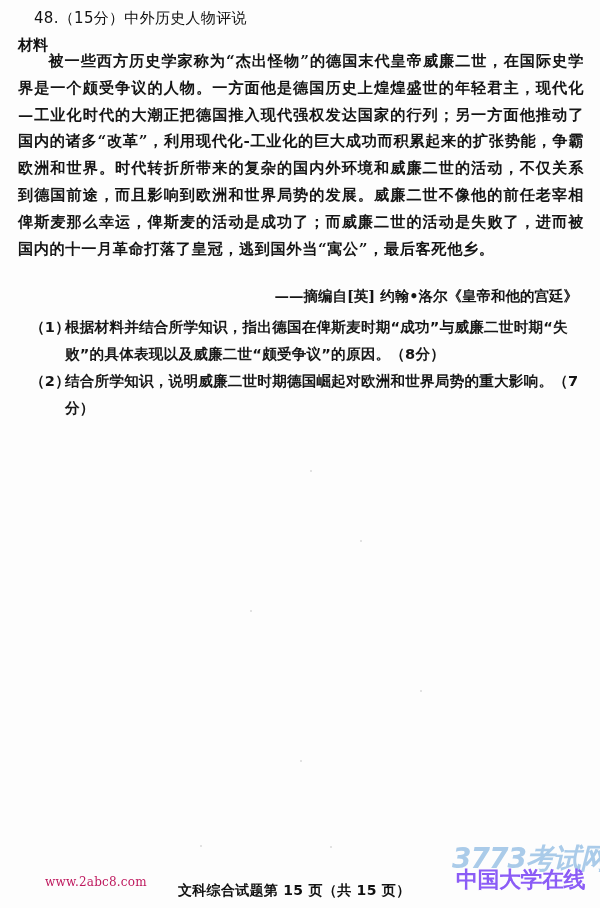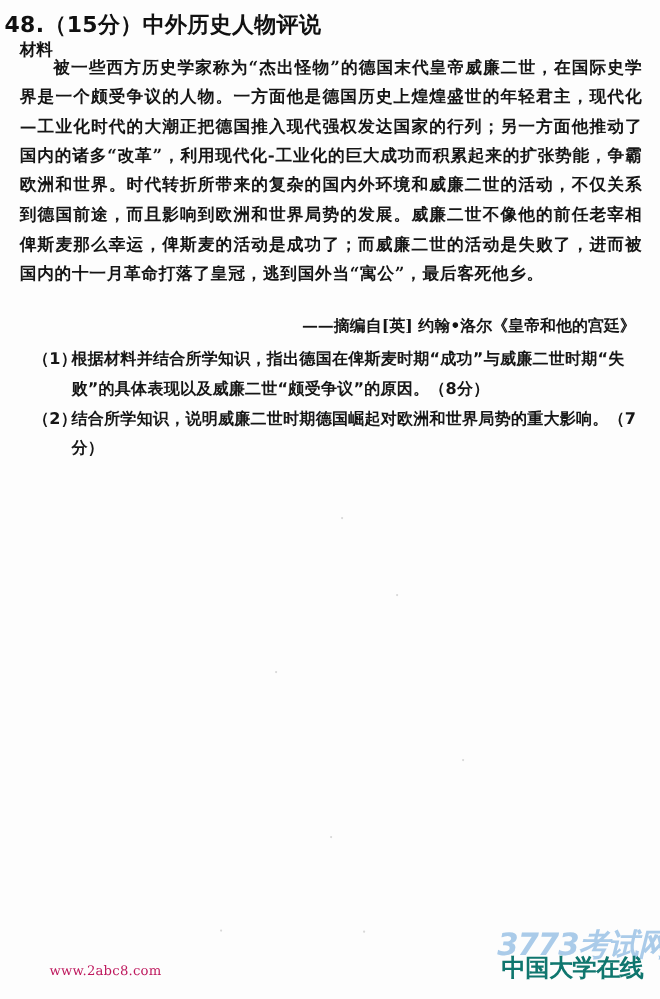--- a/index.html
+++ b/index.html
@@ -14,24 +14,24 @@
       overflow: hidden;
       font-family: "DejaVu Serif", "Liberation Serif", serif;
       color: #111;
     }
     .page {
       position: absolute;
       inset: 0;
     }
     .title {
       position: absolute;
-      left: 4px;
+      left: 34px;
       top: 9px;
-      font-size: 20px;
-      font-weight: bold;
+      font-size: 15px;
+      font-weight: normal;
       font-family: "DejaVu Sans", "Liberation Sans", sans-serif;
       letter-spacing: 0.3px;
     }
     .material-label {
       position: absolute;
       left: 18px;
       top: 36px;
       font-size: 15px;
       font-weight: bold;
       font-family: "DejaVu Sans", "Liberation Sans", sans-serif;
@@ -129,21 +129,21 @@
       white-space: nowrap;
       opacity: 0.75;
     }
     .logo-bottom {
       position: absolute;
       left: 4px;
       top: 25px;
       font-family: Liberation Serif, serif;
       font-size: 22px;
       font-weight: bold;
-      color: #0f766e;
+      color: #8b5cf6;
       white-space: nowrap;
       letter-spacing: -0.5px;
     }
     .speck {
       position: absolute;
       width: 2px;
       height: 2px;
       background: #d8d8d8;
       border-radius: 1px;
     }
@@ -173,19 +173,20 @@
   <div class="speck" style="left:310px;top:470px;"></div>
   <div class="speck" style="left:360px;top:540px;"></div>
   <div class="speck" style="left:250px;top:610px;"></div>
   <div class="speck" style="left:420px;top:690px;"></div>
   <div class="speck" style="left:300px;top:760px;"></div>
   <div class="speck" style="left:200px;top:845px;"></div>
   <div class="speck" style="left:330px;top:846px;"></div>
 
   <div class="website">www.2abc8.com</div>
 
+  <div class="footer">文科综合试题第 15 页（共 15 页）</div>
 
   <div class="logo">
     <div class="logo-top">3773考试网</div>
     <div class="logo-bottom">中国大学在线</div>
   </div>
 
 </div>
 
 </body></html>

